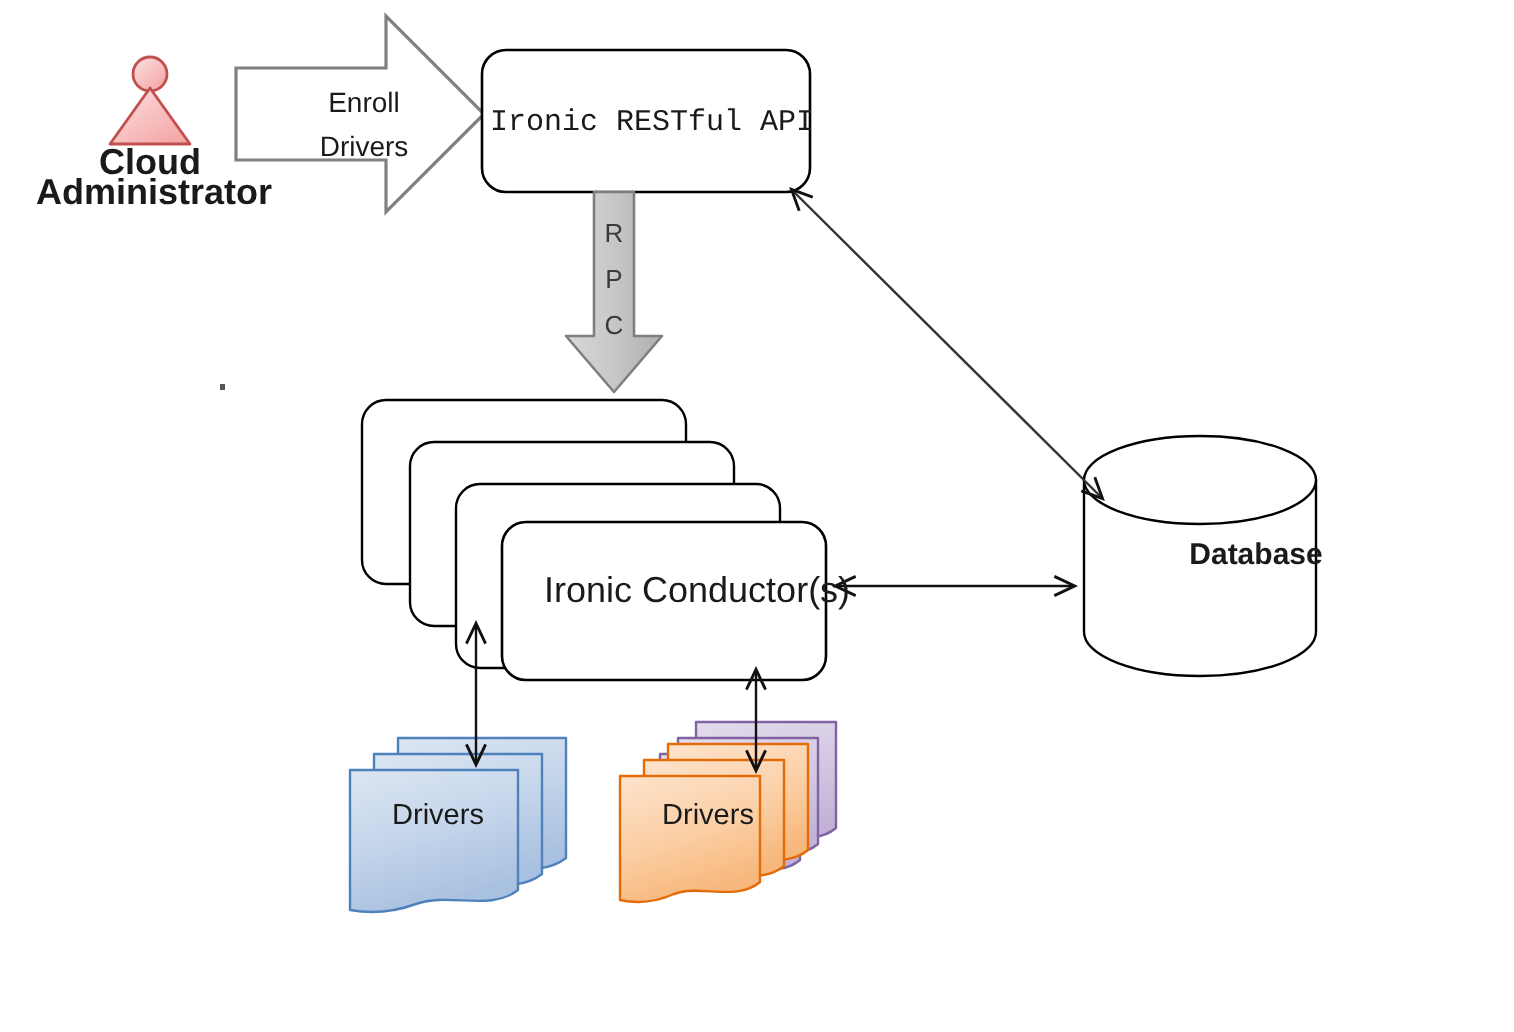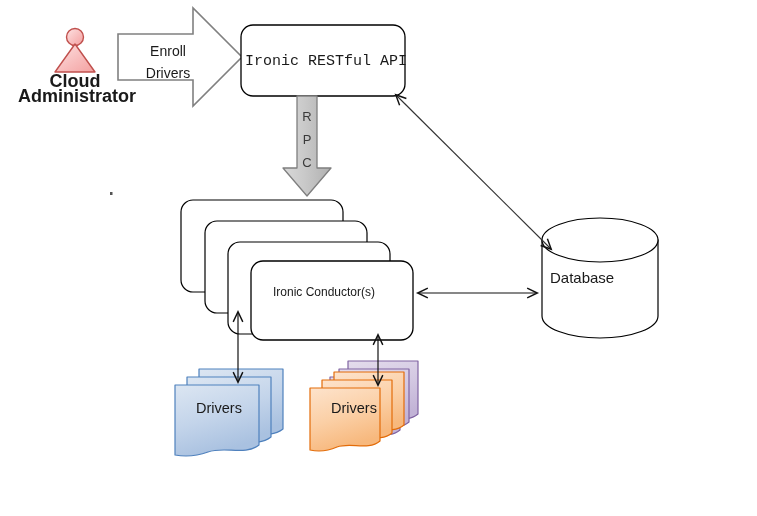--- a/index.html
+++ b/index.html
@@ -39,21 +39,21 @@
     width: 114px;
     text-align: center;
     font-size: 18px;
     font-weight: bold;
     line-height: 15px;
     white-space: normal;
   }
 
   
   .enroll-label {
-    left: 122px;
+    left: 136px;
     top: 40px;
     width: 92px;
     text-align: center;
     font-size: 14px;
     line-height: 22px;
     white-space: normal;
   }
 
   
   .api-label {
@@ -71,33 +71,35 @@
     top: 105px;
     width: 22px;
     text-align: center;
     font-size: 13px;
     line-height: 23px;
     color: #3a3a3a;
   }
 
   
   .conductor-label {
-    left: 248px;
+    left: 272px;
     top: 285px;
     width: 152px;
     text-align: center;
-    font-size: 12px;
+    font-size: 18px;
   }
 
   
   .db-label {
-    left: 550px;
+    left: 578px;
     top: 269px;
     width: 100px;
+    text-align: center;
     font-size: 15px;
+    font-weight: bold;
   }
 
   
   .drivers-blue-label {
     left: 176px;
     top: 400px;
     width: 86px;
     text-align: center;
     font-size: 14.5px;
   }

